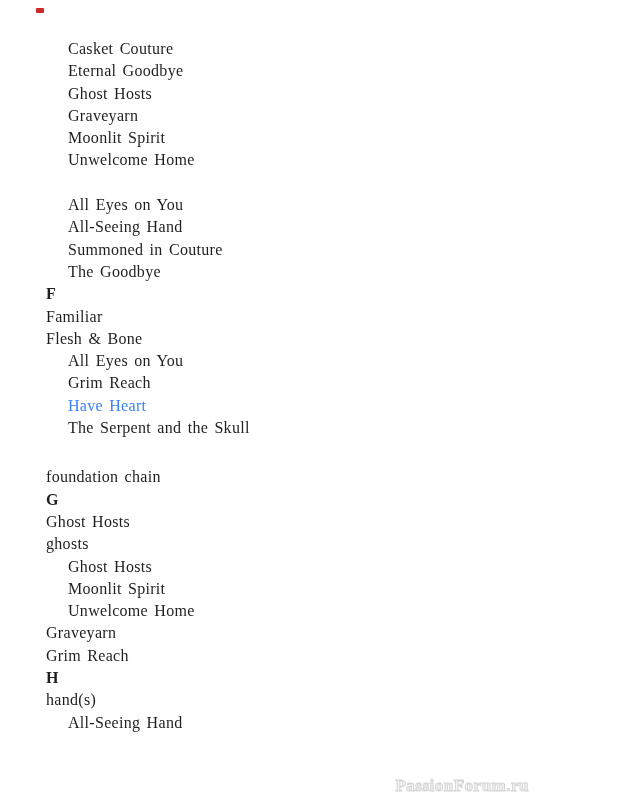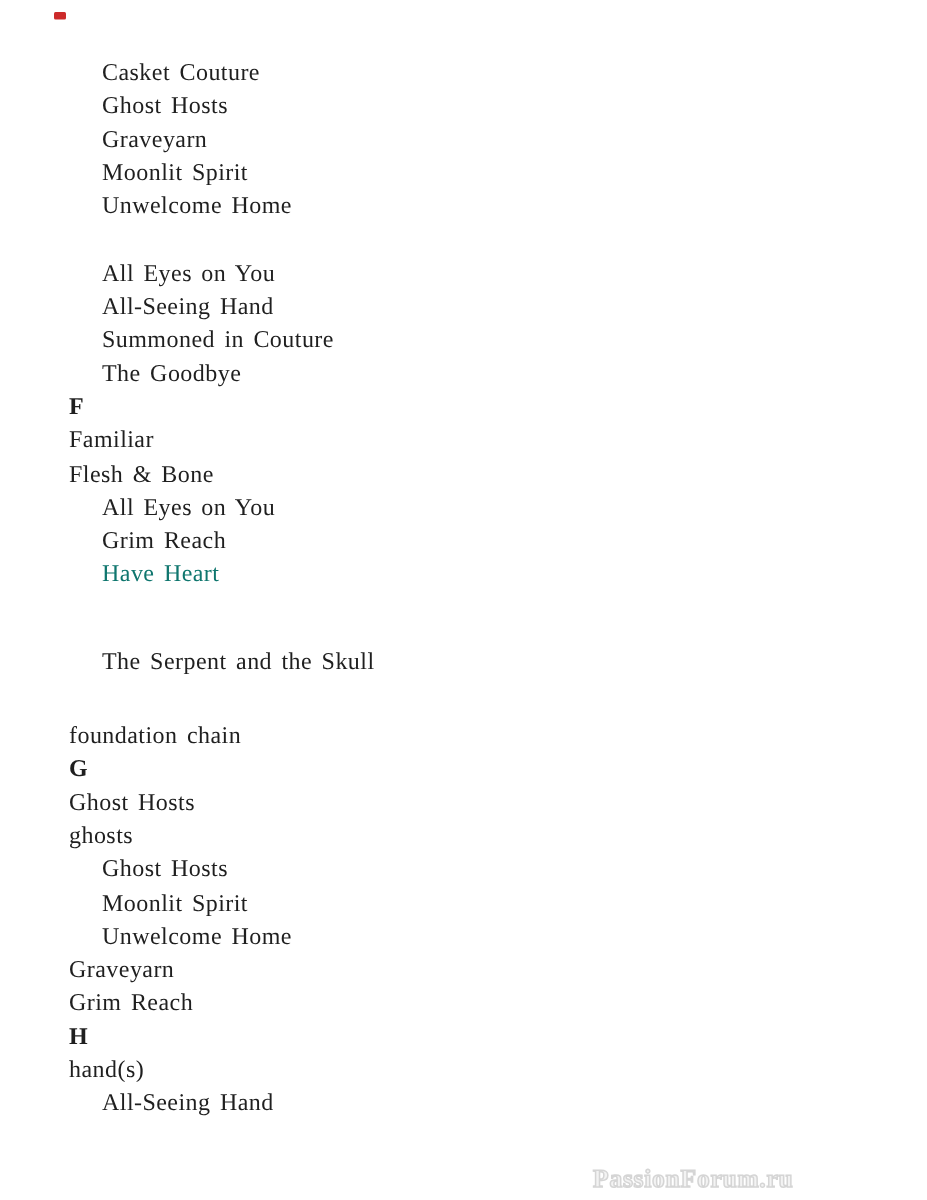--- a/index.html
+++ b/index.html
@@ -55,36 +55,37 @@
     -webkit-text-stroke: 1px #d5d5d5;
   }
 </style>
 </head>
 <body>
 
 <div class="page" style="background: rgb(255, 255, 255);">
   <div class="red-mark" style="background: rgb(204, 42, 42);"></div>
   <div class="index" id="index-list">
       <div class="row indent" style="color: rgb(31, 31, 31);">Casket Couture</div>
+      <div class="row indent" style="color: rgb(31, 31, 31);">Eternal Goodbye</div>
       <div class="row indent" style="color: rgb(31, 31, 31);">Ghost Hosts</div>
       <div class="row indent" style="color: rgb(31, 31, 31);">Graveyarn</div>
       <div class="row indent" style="color: rgb(31, 31, 31);">Moonlit Spirit</div>
       <div class="row indent" style="color: rgb(31, 31, 31);">Unwelcome Home</div>
       <div class="row" style="color: #ef4444; text-align: right;">eye(s)</div>
       <div class="row indent" style="color: rgb(31, 31, 31);">All Eyes on You</div>
       <div class="row indent" style="color: rgb(31, 31, 31);">All-Seeing Hand</div>
       <div class="row indent" style="color: rgb(31, 31, 31);">Summoned in Couture</div>
       <div class="row indent" style="color: rgb(31, 31, 31);">The Goodbye</div>
       <div class="row letter" style="color: rgb(31, 31, 31);">F</div>
       <div class="row" style="color: rgb(31, 31, 31);">Familiar</div>
       <div class="row" style="color: rgb(31, 31, 31);">Flesh &amp; Bone</div>
       <div class="row indent" style="color: rgb(31, 31, 31);">All Eyes on You</div>
       <div class="row indent" style="color: rgb(31, 31, 31);">Grim Reach</div>
-      <div class="row indent" style="color: #0f766e;">Have Heart</div>
-      <div class="row indent" style="color: rgb(31, 31, 31); margin-top: 36px;">The Serpent and the Skull</div>
+      <div class="row indent" style="color: #3b82f6;">Have Heart</div>
+      <div class="row indent" style="color: rgb(31, 31, 31);">The Serpent and the Skull</div>
       <div class="row" style="color: rgb(31, 31, 31); margin-top: 27px;">foundation chain</div>
       <div class="row letter" style="color: rgb(31, 31, 31);">G</div>
       <div class="row" style="color: rgb(31, 31, 31);">Ghost Hosts</div>
       <div class="row" style="color: rgb(31, 31, 31);">ghosts</div>
       <div class="row indent" style="color: rgb(31, 31, 31);">Ghost Hosts</div>
       <div class="row indent" style="color: rgb(31, 31, 31);">Moonlit Spirit</div>
       <div class="row indent" style="color: rgb(31, 31, 31);">Unwelcome Home</div>
       <div class="row" style="color: rgb(31, 31, 31);">Graveyarn</div>
       <div class="row" style="color: rgb(31, 31, 31);">Grim Reach</div>
       <div class="row letter" style="color: rgb(31, 31, 31);">H</div>

